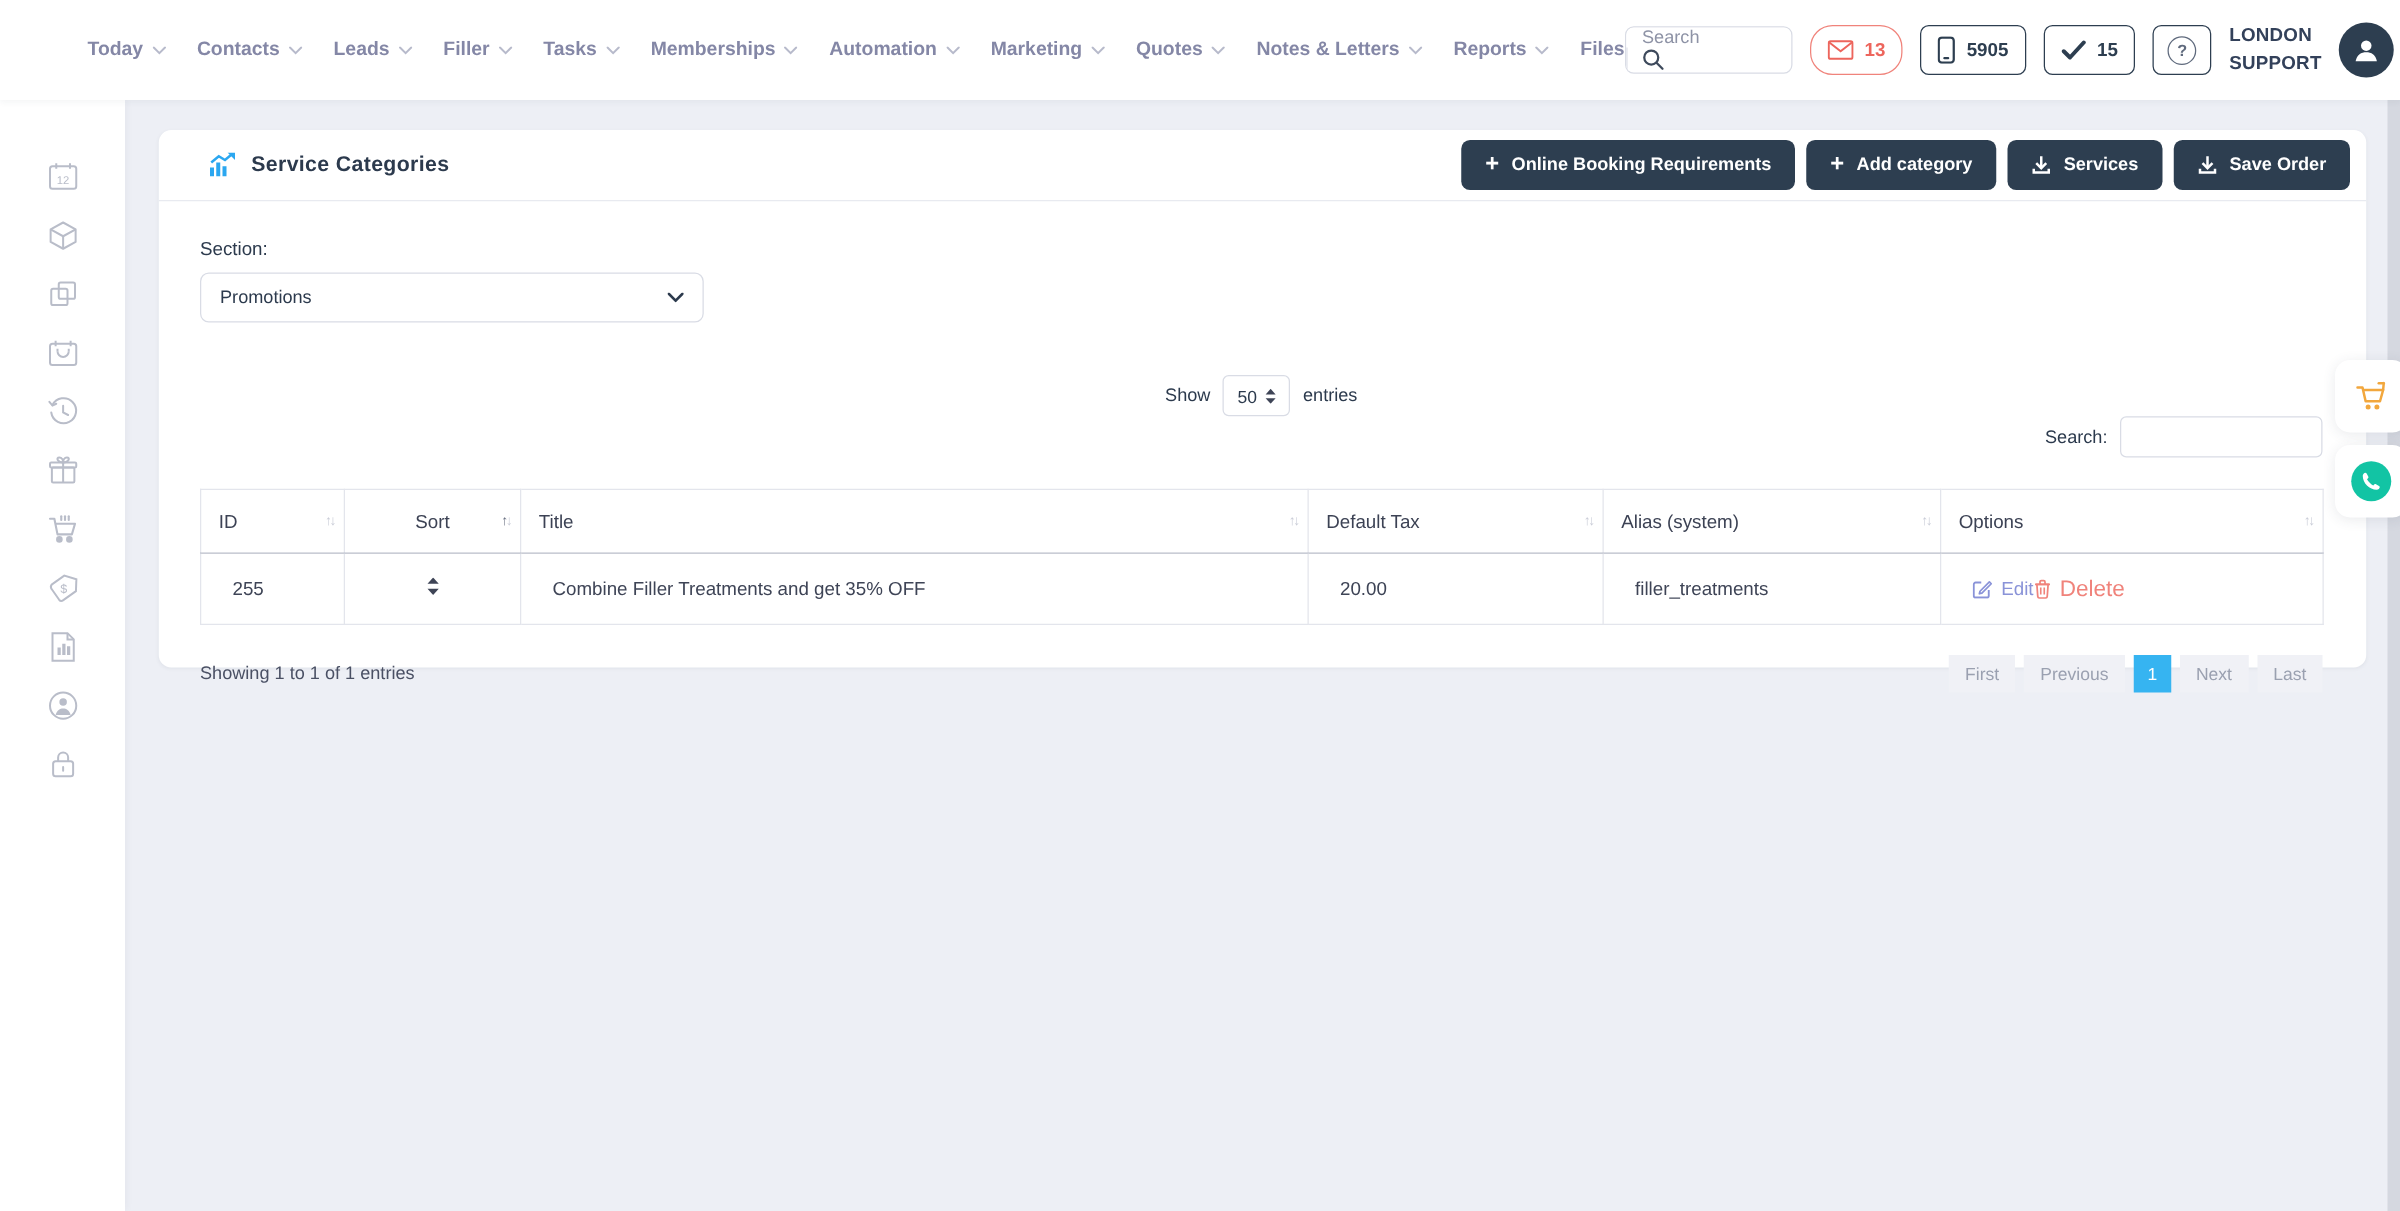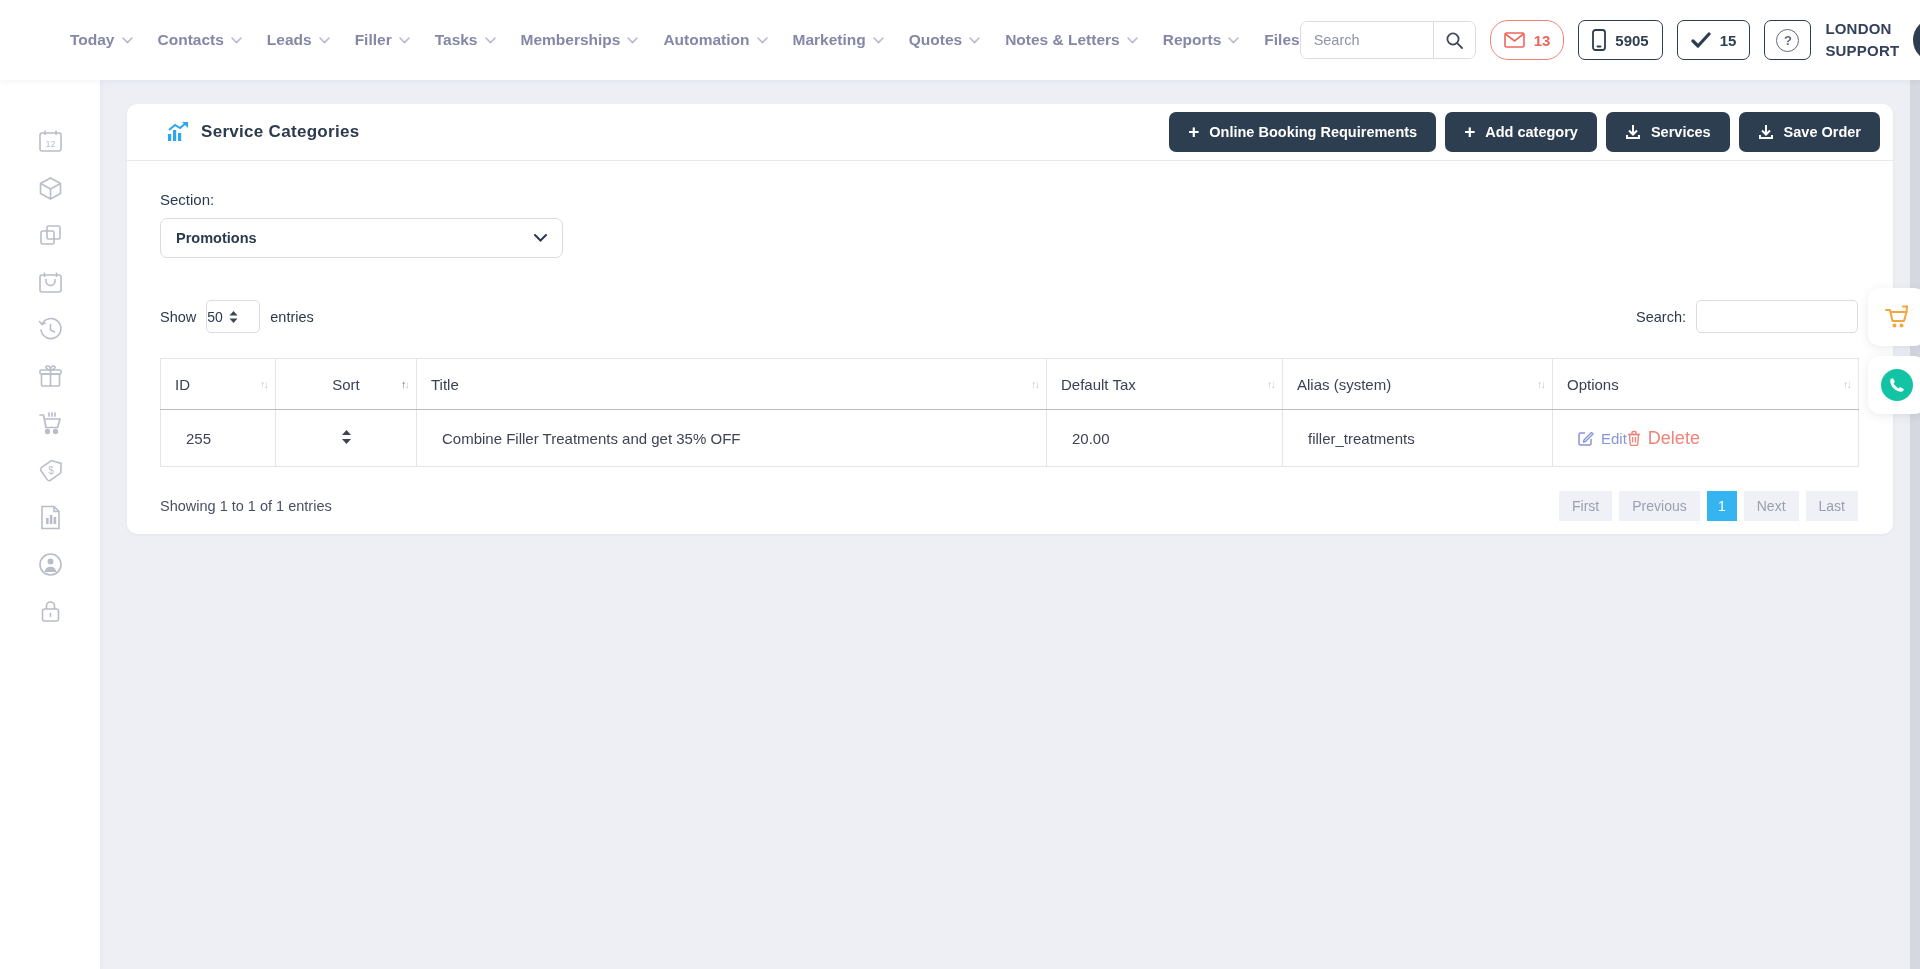--- a/index.html
+++ b/index.html
@@ -21,21 +21,21 @@
   .logo { margin-left:26px; width:62px; height:60px; cursor:pointer; }
   .nav { display:flex; align-items:center; gap:25px; margin-left:44px; }
   .nav-item {
     display:flex; align-items:center; gap:7px; cursor:pointer;
     color:#8487a6; font-size:15.5px; white-space:nowrap;font-weight:bold;
   }
   .nav-item .chev { color:#b7bacb; }
   .top-right { margin-left:auto; display:flex; align-items:center; gap:14px; padding-right:22px; }
   .search-group {
     display:flex; align-items:stretch; height:38px; border:1px solid #d9dce5;
-    border-radius:7px; overflow:hidden; background:#fff;
+    border-radius:7px; overflow:hidden; background:#fff;flex-direction:column;
   }
   .search-group input {
     border:none; outline:none; width:132px; padding:0 13px;
     font-size:14.5px; color:#555b70; font-family:inherit;
   }
   .search-group input::placeholder { color:#8e93a6; }
   .search-btn {
     width:42px; border:none; border-left:1px solid #d9dce5; background:#fff;
     display:flex; align-items:center; justify-content:center; cursor:pointer; color:#3e4a5c;
   }
@@ -83,28 +83,28 @@
     font-size:14.5px; font-weight:600; font-family:inherit; cursor:pointer; white-space:nowrap;
   }
   .btn-dark .plus { font-size:19px; font-weight:700; line-height:1; margin-top:-2px; }
 
   .card-body { padding:30px 35px 0 33px; }
   .section-label { font-size:15px; color:#2c3a4d; margin-bottom:10px; }
   .select-box {
     width:403px; height:40px; border:1px solid #d9dce5; border-radius:7px;
     display:flex; align-items:center; padding:0 15px; cursor:pointer; background:#fff;
   }
-  .select-box .sel-text { font-size:14.5px; color:#2c3a4d;font-weight:bold; }
+  .select-box .sel-text { font-size:14.5px; color:#2c3a4d; }
   .select-box .chev { margin-left:auto; color:#2c3a4d; }
 
-  .controls-row { margin-top:42px; display:flex; align-items:center; }
+  .controls-row { margin-top:42px; display:flex; align-items:center;flex-direction:column; }
   .len-group { display:flex; align-items:center; gap:10px; font-size:14.5px; color:#2c3a4d; }
   .len-select {
     width:54px; height:33px; border:1px solid #d9dce5; border-radius:5px;
-    display:flex; align-items:center; justify-content:flex-start; gap:6px;
+    display:flex; align-items:center; justify-content:center; gap:6px;
     font-size:14px; color:#2c3a4d; cursor:pointer; background:#fff;
   }
   .tbl-search { margin-left:auto; display:flex; align-items:center; gap:10px; font-size:14.5px; color:#2c3a4d; }
   .tbl-search input {
     width:162px; height:33px; border:1px solid #d9dce5; border-radius:5px;
     padding:0 10px; font-size:14px; color:#2c3a4d; outline:none; font-family:inherit;
   }
 
   
   table { width:1698px; border-collapse:collapse; margin-top:25px; table-layout:fixed; }

